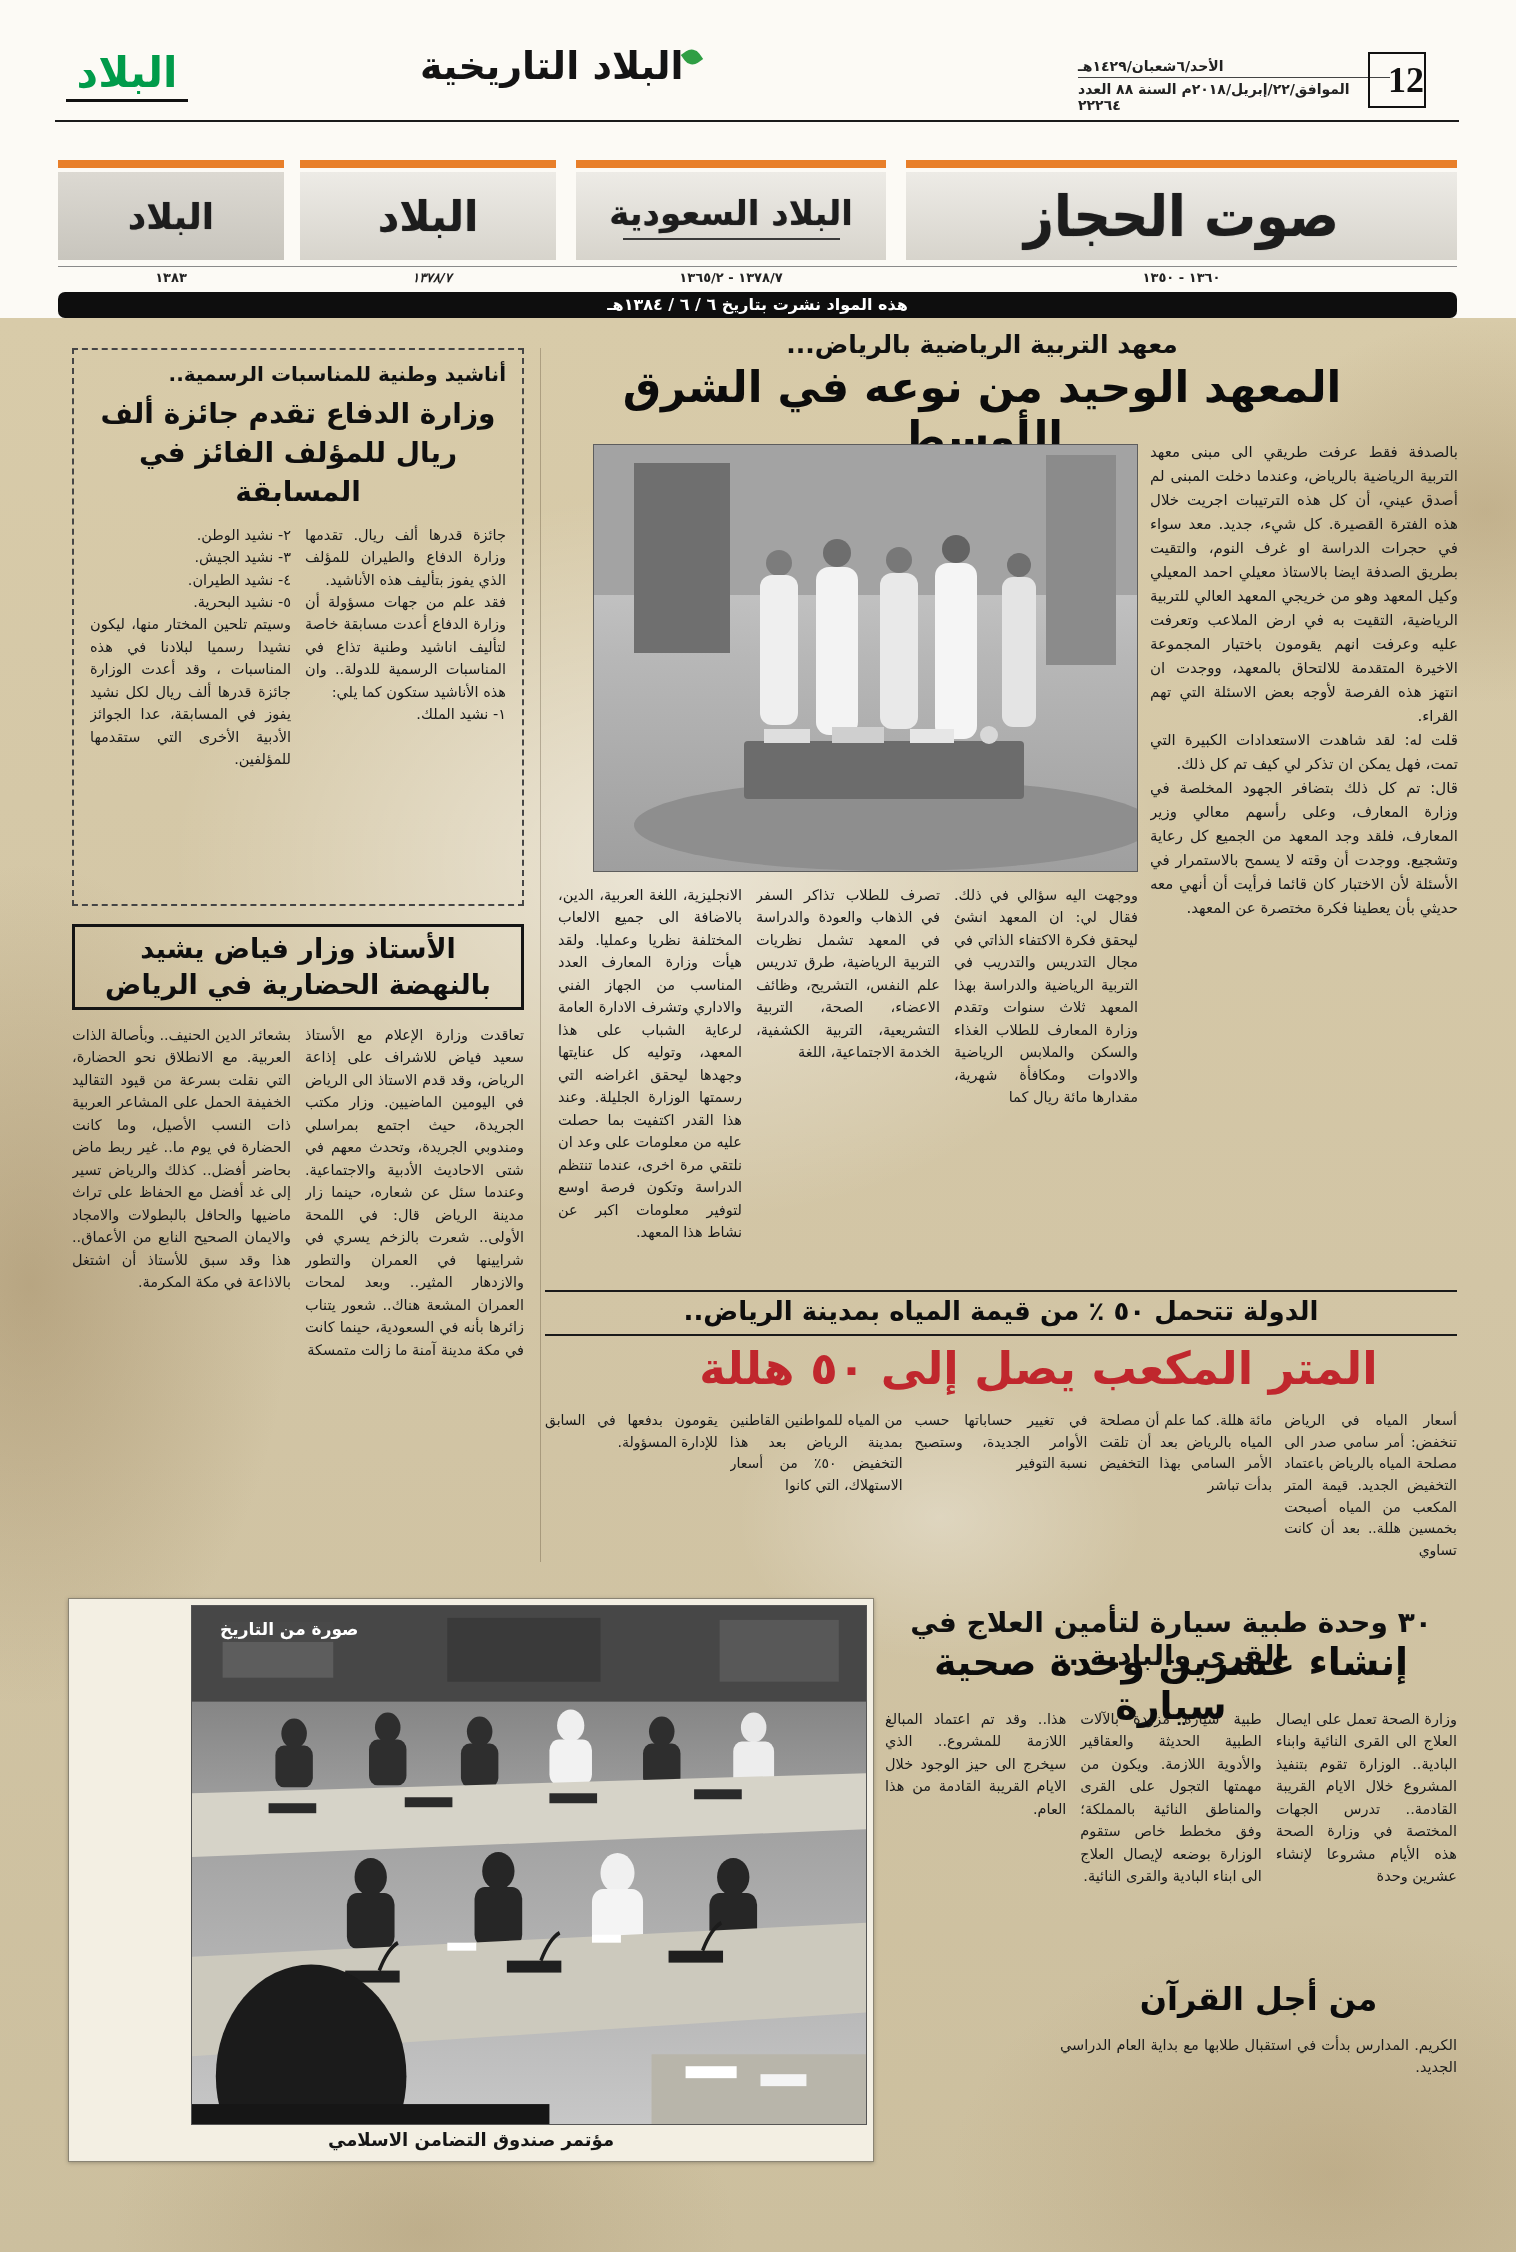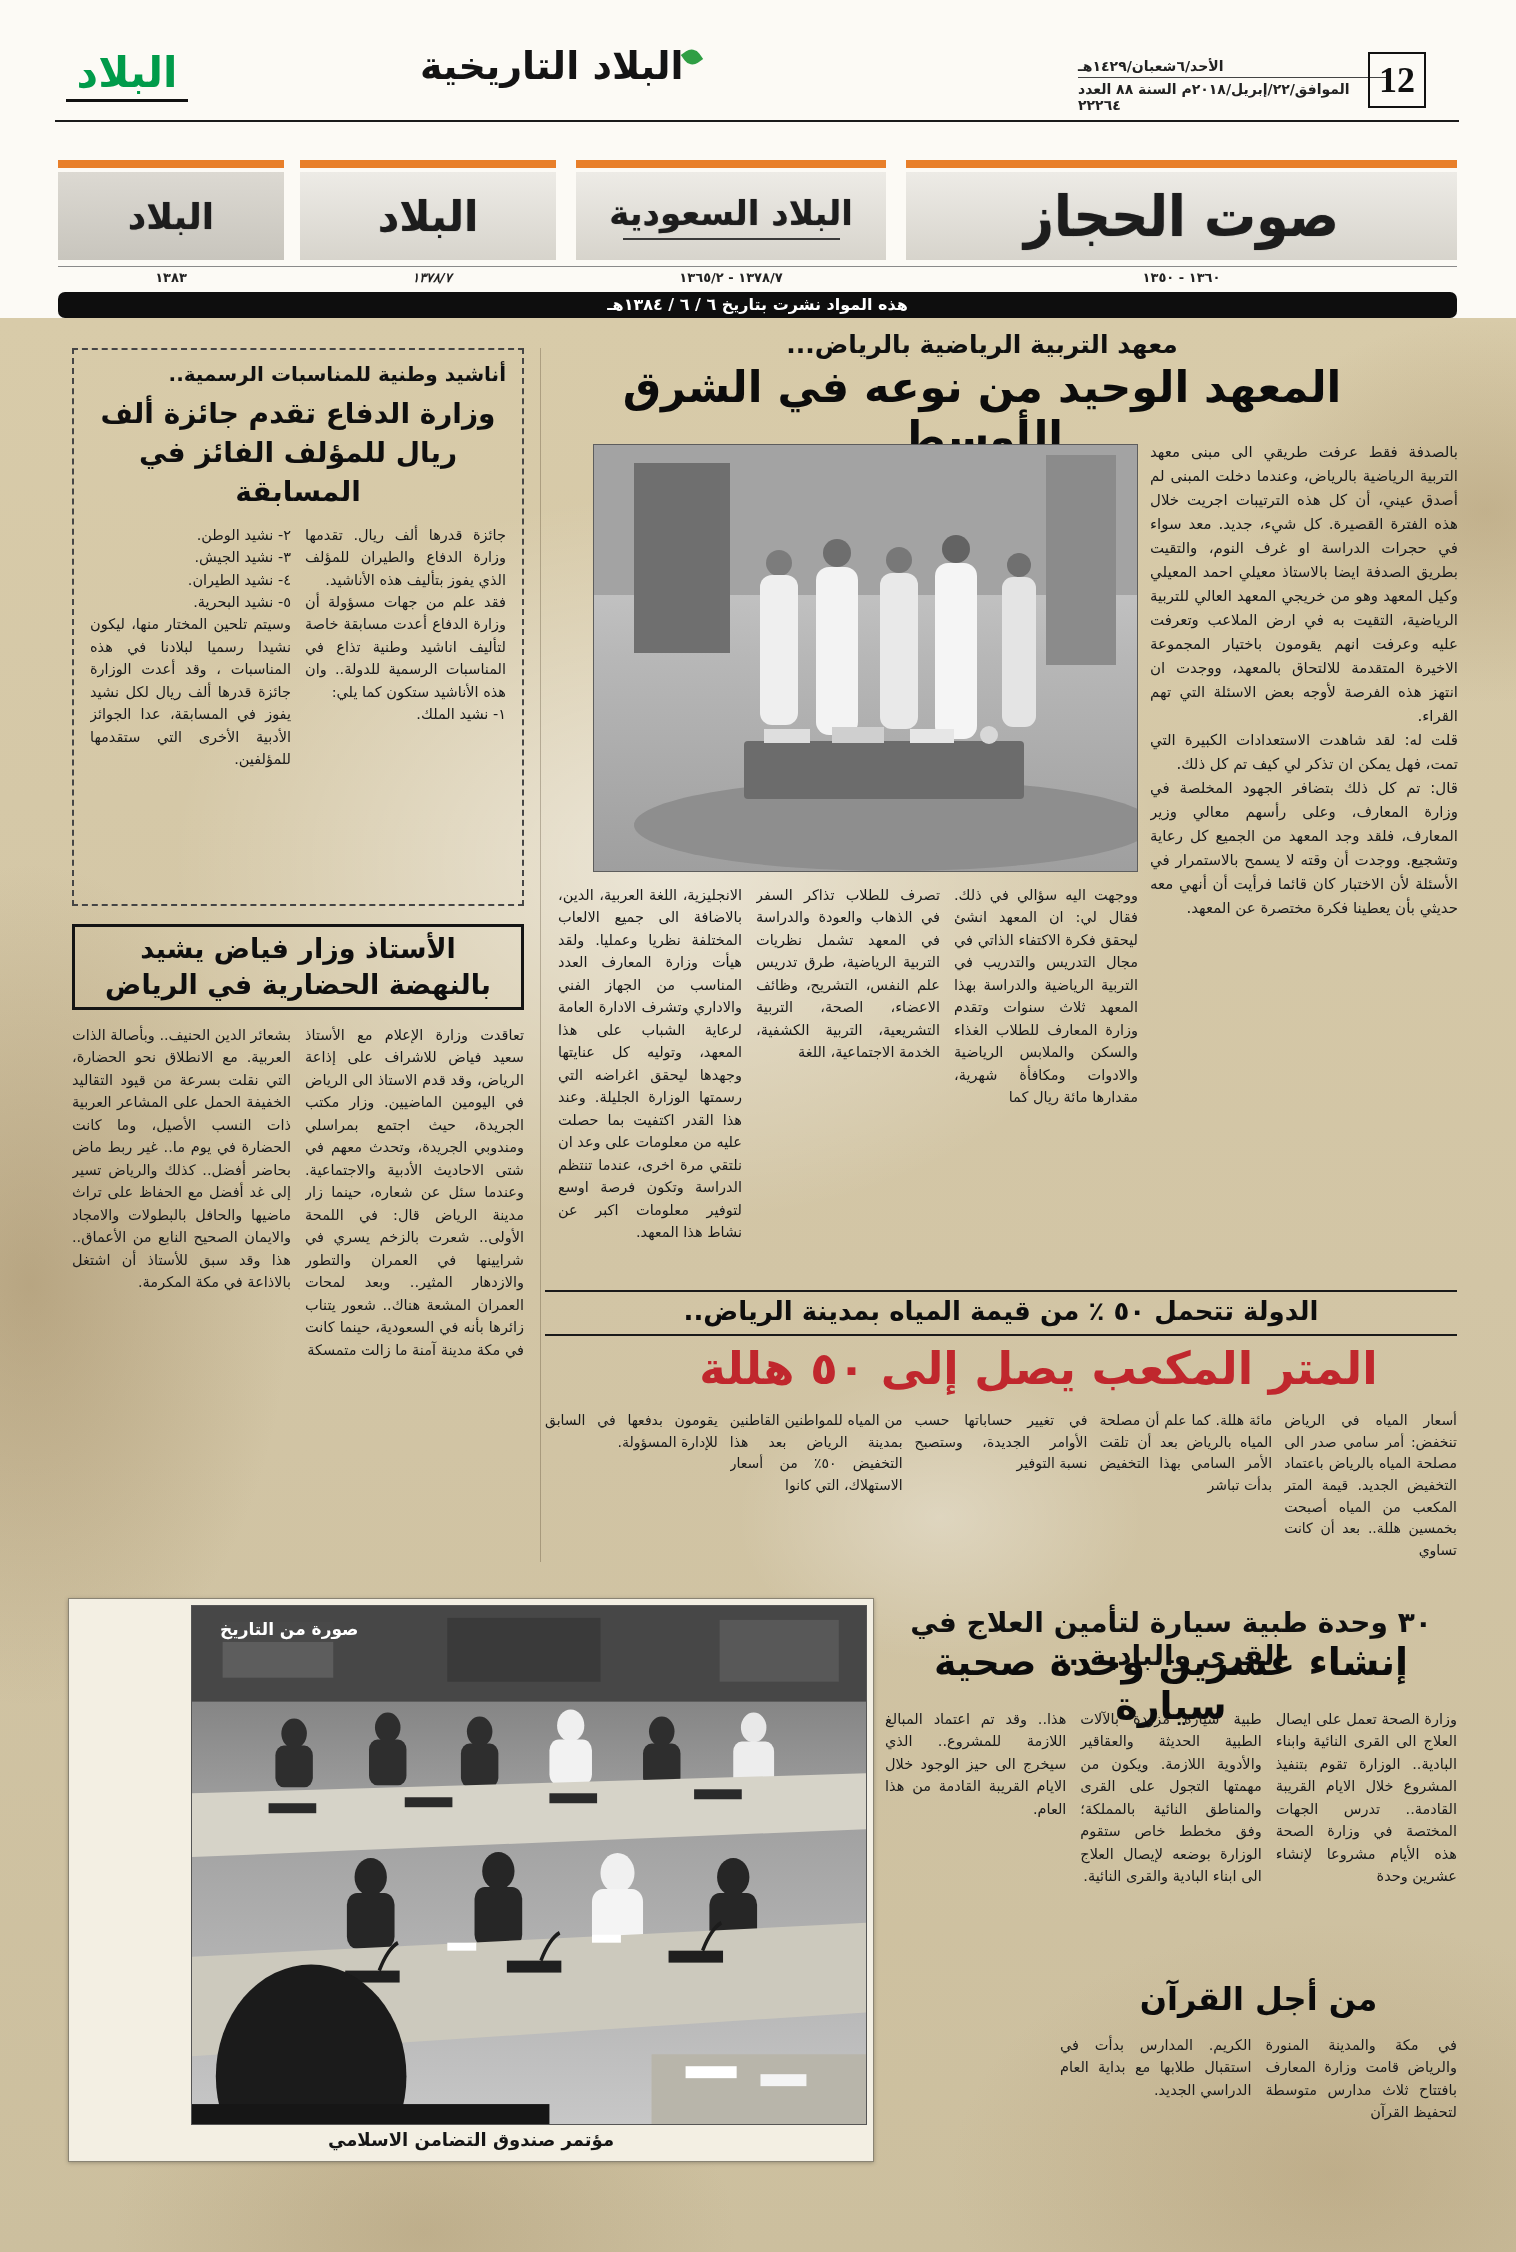--- a/index.html
+++ b/index.html
@@ -13,21 +13,21 @@
   .logo-green .g { font-size:42px; font-weight:900; color:#009b4a; letter-spacing:-1px; }
   .logo-green .bar { height:3px; background:#111; margin:2px 14px 0 14px; }
   .brand { position:absolute; left:420px; top:44px; width:340px; text-align:left; }
   .brand .t { font-size:38px; font-weight:900; color:#141414; }
   .leaf { display:inline-block; width:16px; height:16px; background:#2f9e44;
           border-radius:0 60% 0 60%; transform:rotate(-35deg); margin:0 6px 14px 0; }
   .dates { position:absolute; left:1078px; top:58px; width:312px; font-size:14px; font-weight:700;
            color:#222; text-align:left; direction:rtl; }
   .dates .d1 { border-bottom:1px solid #444; padding-bottom:3px; margin-bottom:3px; text-align:left; }
   .pgnum { position:absolute; left:1368px; top:52px; width:58px; height:56px; border:2px solid #111;
-           display:flex; align-items:center; justify-content:center;
+           display:flex; align-items:center; 
            font-family:"Liberation Serif", serif; font-size:36px; font-weight:700; color:#111; }
   .hdr-rule { position:absolute; left:55px; top:120px; width:1404px; height:2px; background:#1b1b1b; }
 
   
   .mh { position:absolute; top:160px; }
   .mh-bar { height:8px; background:#e87f2a; }
   .mh-img { height:88px; margin-top:4px; display:flex; flex-direction:column;
             align-items:center; justify-content:center;
             background:linear-gradient(#edebe6, #d7d4cc); color:#1d1d1d; }
   .mh-img .tt { font-weight:900; text-shadow:0 0 1px rgba(0,0,0,.55); }
@@ -277,21 +277,20 @@
     <div class="cols">
       <div class="jtxt">وزارة الصحة تعمل على ايصال العلاج الى القرى النائية وابناء البادية.. الوزارة تقوم بتنفيذ المشروع خلال الايام القريبة القادمة.. تدرس الجهات المختصة في وزارة الصحة هذه الأيام مشروعا لإنشاء عشرين وحدة</div>
       <div class="jtxt">طبية سيارة مزودة بالآلات الطبية الحديثة والعقاقير والأدوية اللازمة. ويكون من مهمتها التجول على القرى والمناطق النائية بالمملكة؛ وفق مخطط خاص ستقوم الوزارة بوضعه لإيصال العلاج الى ابناء البادية والقرى النائية.</div>
       <div class="jtxt">هذا.. وقد تم اعتماد المبالغ اللازمة للمشروع.. الذي سيخرج الى حيز الوجود خلال الايام القريبة القادمة من هذا العام.</div>
     </div>
   </div>
 
   <div class="abs a6-head">من أجل القرآن</div>
   <div class="abs a6-body">
     <div class="cols">
-      <div class="jtxt">في مكة والمدينة المنورة والرياض قامت وزارة المعارف بافتتاح ثلاث مدارس متوسطة لتحفيظ القرآن</div>
       <div class="jtxt">الكريم. المدارس بدأت في استقبال طلابها مع بداية العام الدراسي الجديد.</div>
     </div>
   </div>
 
   <div class="abs ph-wrap">
     <div class="ph-inner">
       <svg viewBox="0 0 792 520" preserveAspectRatio="none">
         <defs>
           <linearGradient id="gph2" x1="0" y1="0" x2="0" y2="1">
             <stop offset="0" stop-color="#6e6e6e"></stop>

